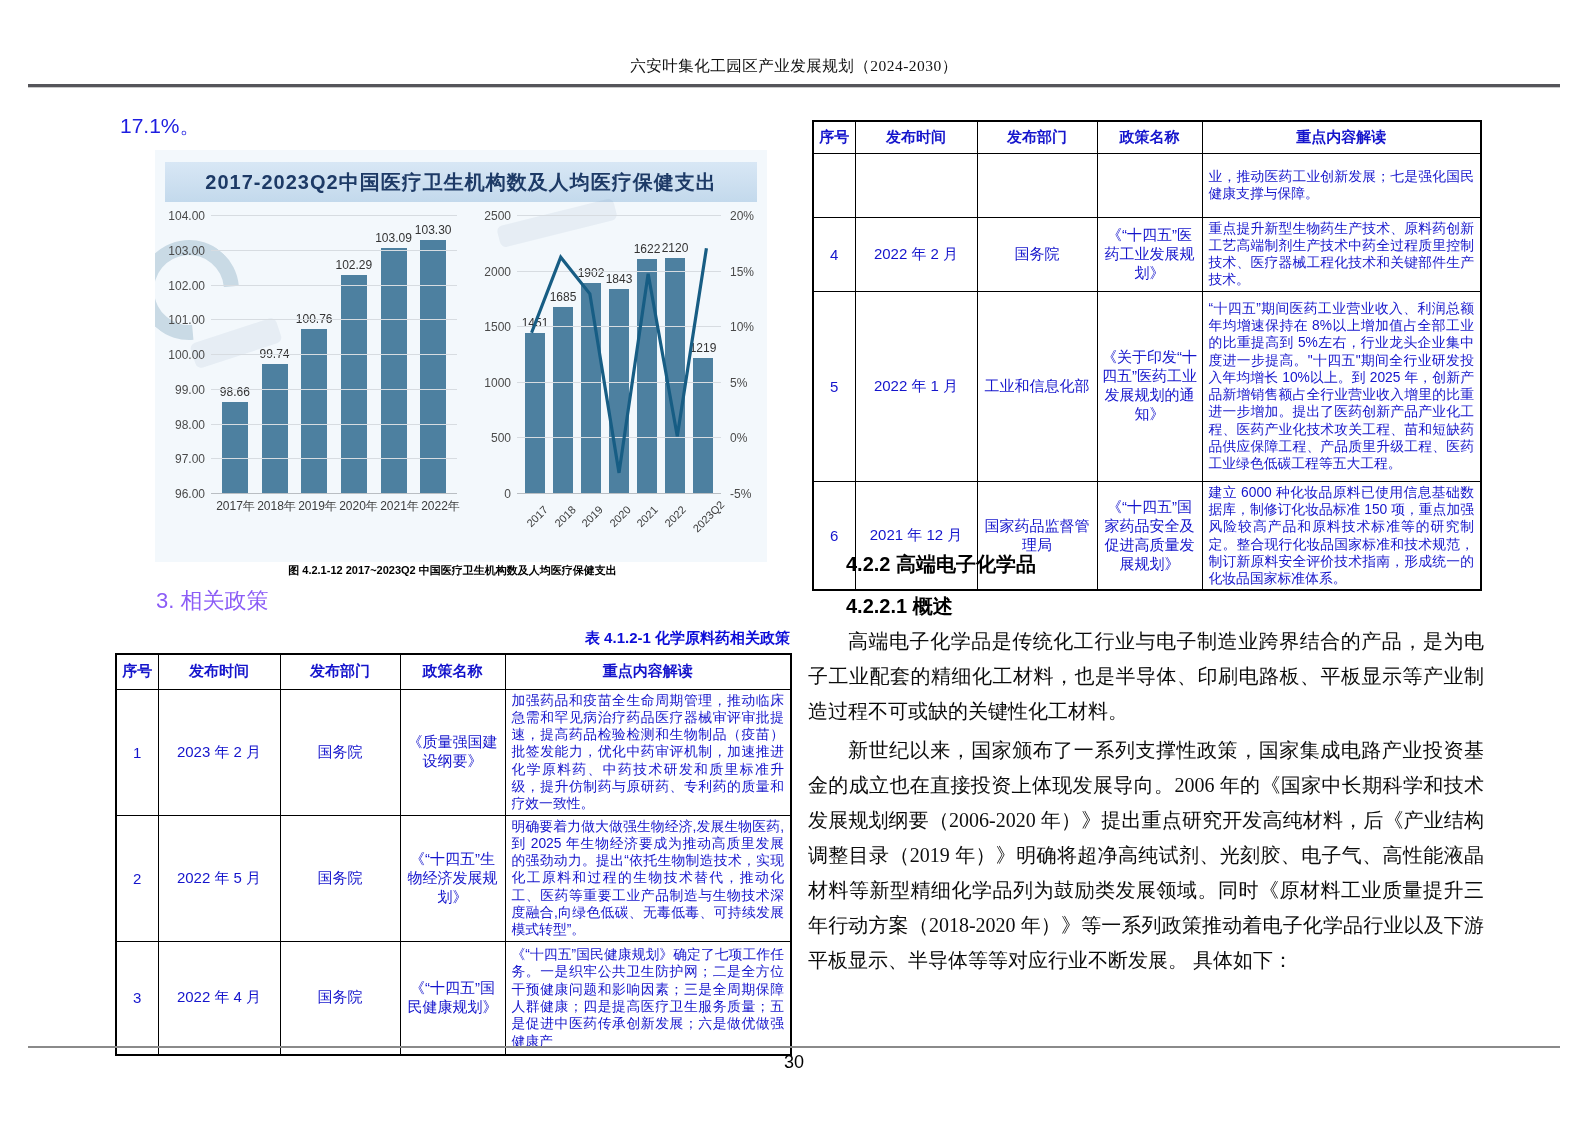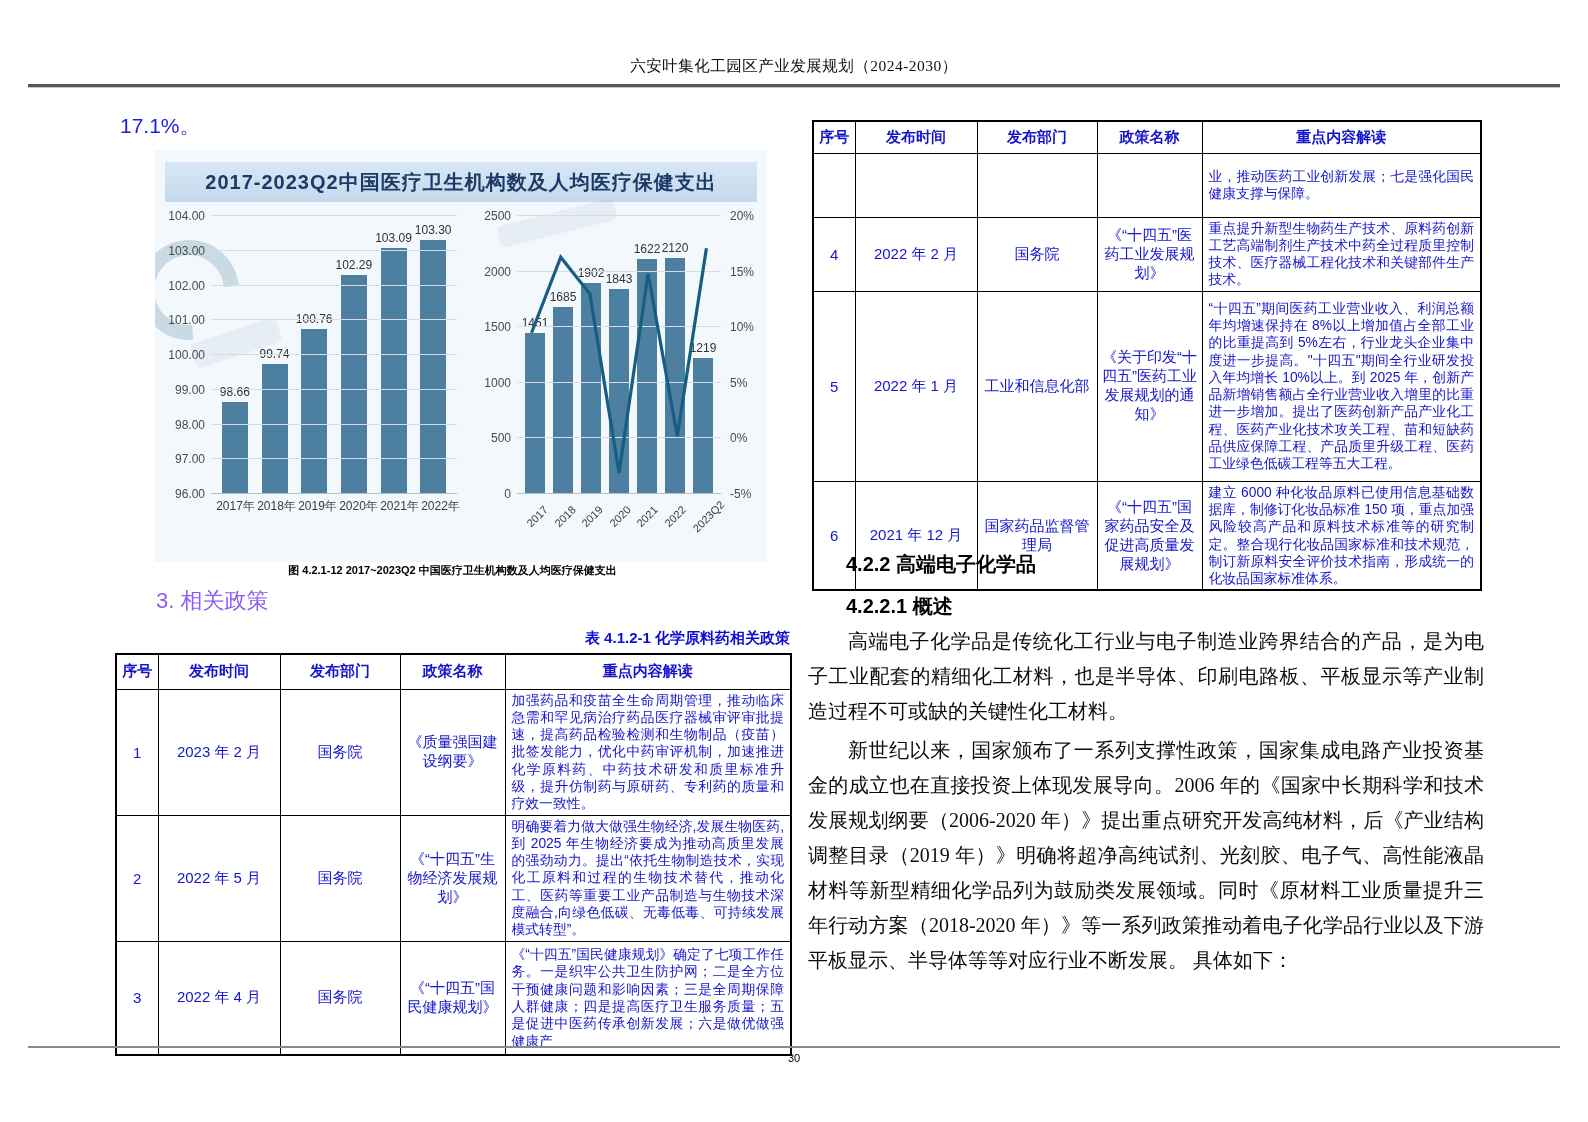--- a/index.html
+++ b/index.html
@@ -5,21 +5,21 @@
   html,body{margin:0;padding:0;background:#e8e8e8;}
   .page{position:relative;width:1588px;height:1122px;background:#ffffff;margin:0 auto;overflow:hidden;
         font-family:"Liberation Serif",serif;color:#000;}
 
   
   .doc-header{position:absolute;top:56px;left:0;width:100%;text-align:center;
               font-size:15.5px;color:#111;letter-spacing:.5px;}
   .header-rule{position:absolute;top:84px;left:28px;right:28px;height:0;
                border-top:3px solid #55555a;box-shadow:0 1px 0 #c9c9c9;}
   .footer-rule{position:absolute;top:1046px;left:28px;right:28px;height:0;border-top:2px solid #8a8a8a;}
-  .page-number{position:absolute;top:1052px;left:0;width:100%;text-align:center;font-size:11px;
+  .page-number{position:absolute;top:1052px;left:0;width:100%;text-align:center;font-size:18px;
                font-family:"Liberation Sans",sans-serif;}
 
   
   .intro{position:absolute;left:120px;top:112px;font-family:"Liberation Sans",sans-serif;
          font-size:21px;color:#1d1de0;}
 
   
   .chart-block{position:absolute;left:155px;top:150px;width:612px;height:412px;background:#f3f8fc;
                font-family:"Liberation Sans",sans-serif;overflow:hidden;}
   .chart-title{margin:12px 10px 0;height:40px;line-height:40px;text-align:center;font-weight:bold;

